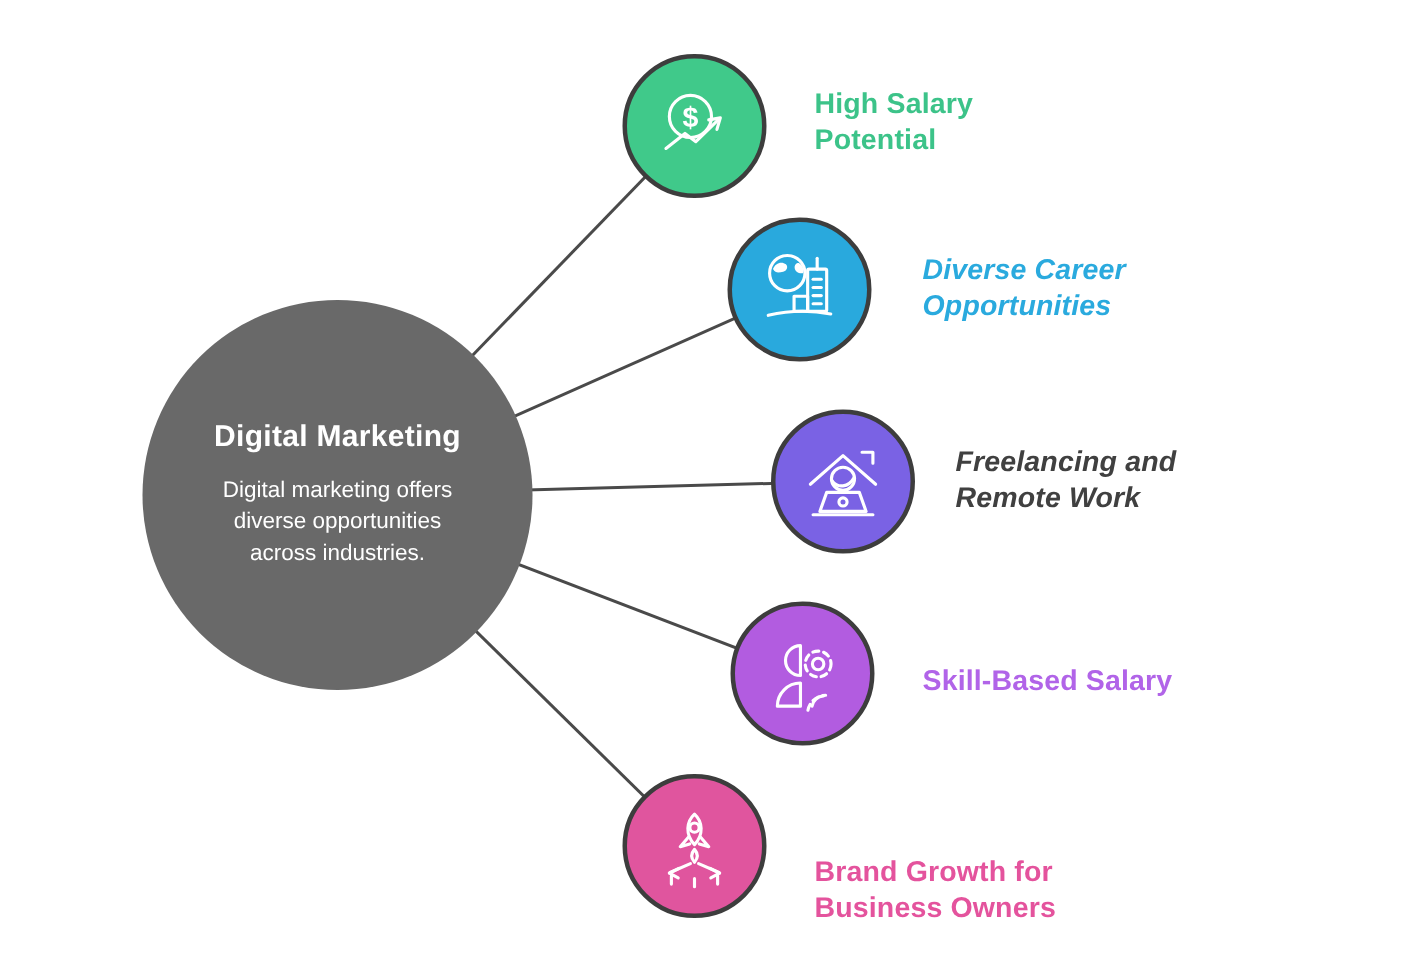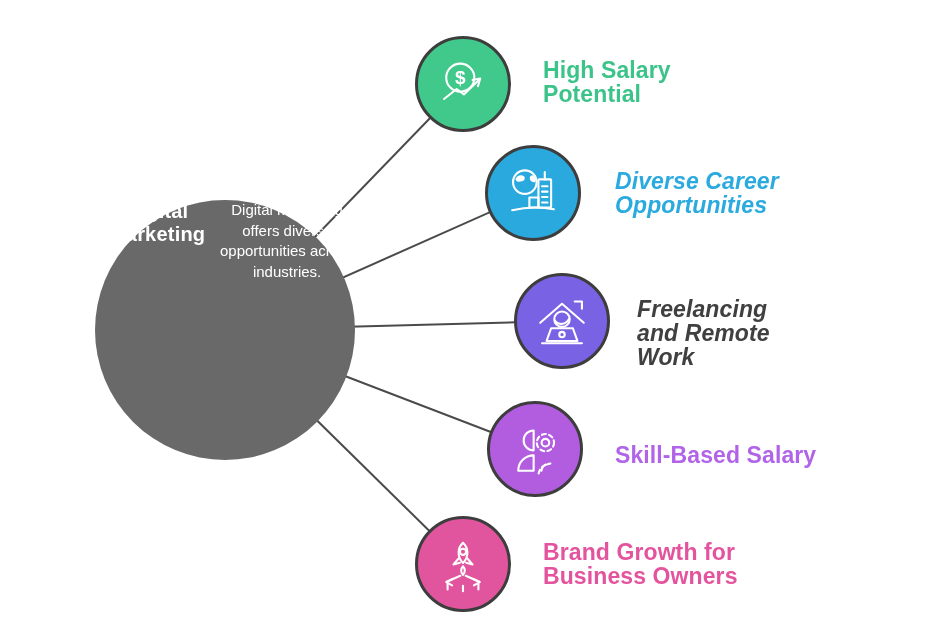--- a/index.html
+++ b/index.html
@@ -19,21 +19,22 @@
   }
   .connectors line { stroke-width: 2px; }
 
   .center-node {
     position: absolute;
     left: 95px; top: 200px;
     width: 260px; height: 260px;
     border-radius: 50%;
     z-index: 2;
     display: flex;
-    flex-direction: row;
+    flex-direction: column;
+    align-items: center;
     justify-content: center;
     text-align: center;
     color: #ffffff;
   }
   .center-title {
     font-size: 20px;
     font-weight: bold;
     letter-spacing: 0.2px;
     margin-bottom: 14px;
   }
@@ -59,21 +60,21 @@
     stroke: #ffffff;
     fill: none;
     stroke-width: 2.3;
     stroke-linecap: round;
     stroke-linejoin: round;
   }
 
   .branch-label {
     position: absolute;
     z-index: 2;
-    font-size: 23px;
+    font-size: 19px;
     font-weight: bold;
     line-height: 24px;
     letter-spacing: 0.1px;
   }
 
   .node-0 { left: 415px; top: 36px; }
   .node-1 { left: 485px; top: 145px; }
   .node-2 { left: 514px; top: 273px; }
   .node-3 { left: 487px; top: 401px; }
   .node-4 { left: 415px; top: 516px; }
@@ -163,15 +164,15 @@
       <path d="M32 34.5 c2.6 3 2.6 6.5 0 9.5 c-2.6 -3 -2.6 -6.5 0 -9.5 z"></path>
       <line x1="29" y1="45" x2="14" y2="51.5"></line>
       <line x1="35" y1="45" x2="50" y2="51.5"></line>
       <polyline points="20.5,48.5 13.5,52 20,55.5"></polyline>
       <polyline points="43.5,48.5 50.5,52 44,55.5"></polyline>
       <line x1="15" y1="54" x2="15" y2="60"></line>
       <line x1="49" y1="54" x2="49" y2="60"></line>
       <line x1="32" y1="56" x2="32" y2="62"></line>
     </svg>
   </div>
-  <div class="branch-label label-4" style="color: rgb(228, 83, 157);">Brand Growth for Business Owners</div>
+  <div class="branch-label label-4" style="color: rgb(228, 83, 157); margin-top: 30px;">Brand Growth for Business Owners</div>
 
 </div>
 
 </body></html>

